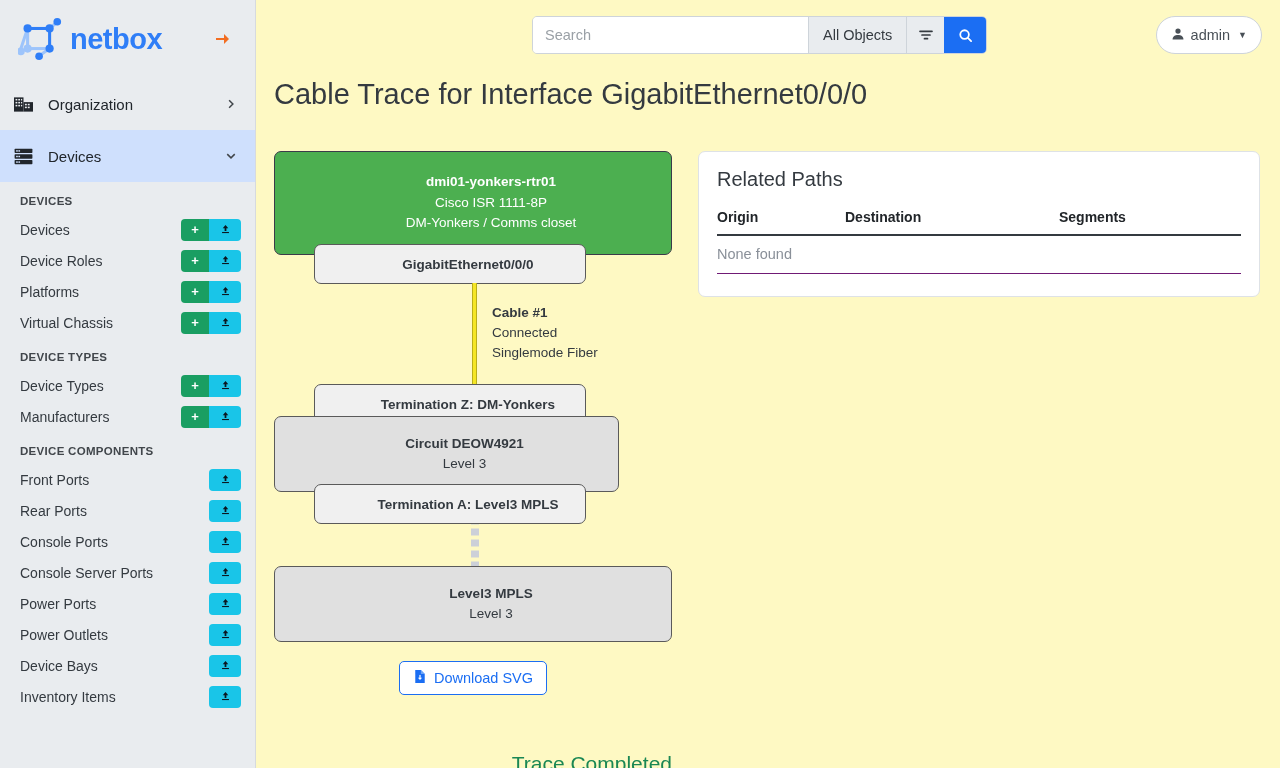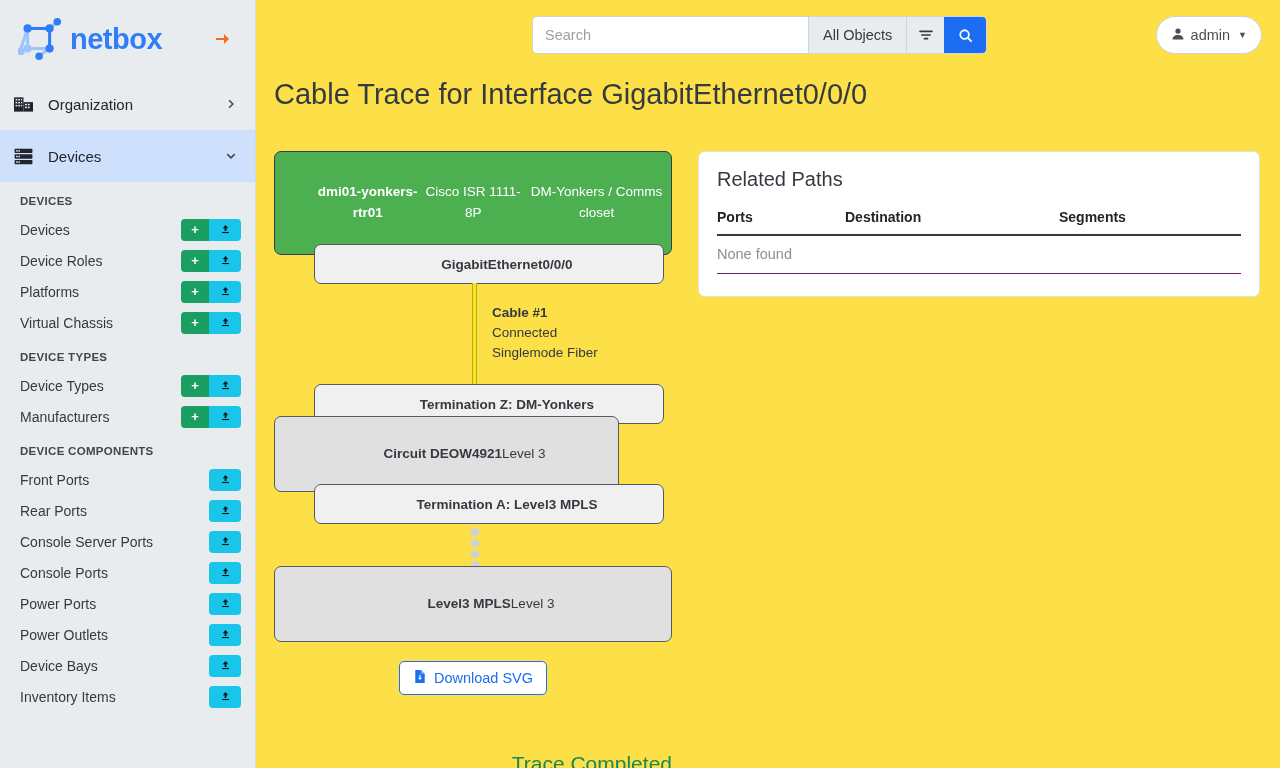--- a/index.html
+++ b/index.html
@@ -94,21 +94,21 @@
   .btn-import {
     width: 32px; height: 22px;
     background: #19c5e8; color: #0b1721;
     border-radius: 0 4px 4px 0;
     display: flex; align-items: center; justify-content: center;
     cursor: pointer;
   }
   .btn-import.solo { border-radius: 4px; width: 32px; }
 
   
-  .main { flex: 1; height: 768px; overflow: hidden; background: #fde047; position: relative; }
+  .main { flex: 1; height: 768px; overflow: hidden; background: #fef9c3; position: relative; }
 
   .topbar {
     height: 70px;
     display: flex; align-items: center;
     padding: 0 18px 0 0;
   }
   .search-wrap {
     display: flex; align-items: stretch;
     height: 38px;
     margin-left: 276px;
@@ -167,36 +167,36 @@
     gap: 24px;
   }
 
   
   .trace-col { width: 400px; flex: 0 0 400px; position: relative; }
   .trace-svg-area { position: relative; width: 400px; }
 
   .node {
     position: absolute;
     border-radius: 7px;
-    display: flex; flex-direction: row;
+    display: flex; flex-direction: column;
     align-items: center; justify-content: center;
     text-align: center;
     padding-left: 36px;
   }
   .node-device {
     left: 0; top: 0; width: 398px; height: 104px;
     background: #4caf50;
     border: 1px solid #3b3b49;
     color: #fff;
   }
   .node-device .n-title { font-size: 13.5px; font-weight: 700; line-height: 1.55; }
   .node-device .n-sub { font-size: 13.5px; font-weight: 400; line-height: 1.55; }
 
   .node-term {
-    left: 40px; width: 350px; height: 40px;
+    left: 40px; width: 272px; height: 40px;
     background: #f0f0f0;
     border: 1px solid #5a5a5a;
     font-size: 13.5px; font-weight: 700; color: #343a40;
   }
   .node-iface { top: 93px; }
   .node-termz { top: 233px; }
   .node-terma { top: 333px; }
 
   .node-circuit {
     left: 0; top: 265px; width: 345px; height: 76px;
@@ -482,32 +482,32 @@
       <span class="btn-group">
         <span class="btn-import solo">
           <svg viewBox="0 0 16 16" width="11" height="11" fill="#0b1721">
               <path d="M8 1.5 L12 6 H9.3 V10 H6.7 V6 H4 Z"></path>
               <rect x="3" y="11.6" width="10" height="1.6"></rect>
             </svg>
         </span>
       </span>
     </div>
     <div class="nav-item">
+      <span class="ni-label">Console Ports</span>
+      <span class="btn-group">
+        <span class="btn-import solo">
+          <svg viewBox="0 0 16 16" width="11" height="11" fill="#0b1721">
+              <path d="M8 1.5 L12 6 H9.3 V10 H6.7 V6 H4 Z"></path>
+              <rect x="3" y="11.6" width="10" height="1.6"></rect>
+            </svg>
+        </span>
+      </span>
+    </div>
+    <div class="nav-item">
       <span class="ni-label">Console Server Ports</span>
-      <span class="btn-group">
-        <span class="btn-import solo">
-          <svg viewBox="0 0 16 16" width="11" height="11" fill="#0b1721">
-              <path d="M8 1.5 L12 6 H9.3 V10 H6.7 V6 H4 Z"></path>
-              <rect x="3" y="11.6" width="10" height="1.6"></rect>
-            </svg>
-        </span>
-      </span>
-    </div>
-    <div class="nav-item">
-      <span class="ni-label">Console Ports</span>
       <span class="btn-group">
         <span class="btn-import solo">
           <svg viewBox="0 0 16 16" width="11" height="11" fill="#0b1721">
               <path d="M8 1.5 L12 6 H9.3 V10 H6.7 V6 H4 Z"></path>
               <rect x="3" y="11.6" width="10" height="1.6"></rect>
             </svg>
         </span>
       </span>
     </div>
     <div class="nav-item">
@@ -653,21 +653,21 @@
           <div class="trace-status">Trace Completed</div>
         </div>
       </div>
 
       <div class="side-col">
         <div class="card">
           <h2 class="card-title">Related Paths</h2>
           <table class="paths">
             <thead>
               <tr>
-                <th class="c-origin">Ports</th>
+                <th class="c-origin">Origin</th>
                 <th class="c-dest">Destination</th>
                 <th>Segments</th>
               </tr>
             </thead>
             <tbody>
               <tr>
                 <td colspan="3">None found</td>
               </tr>
             </tbody>
           </table>

